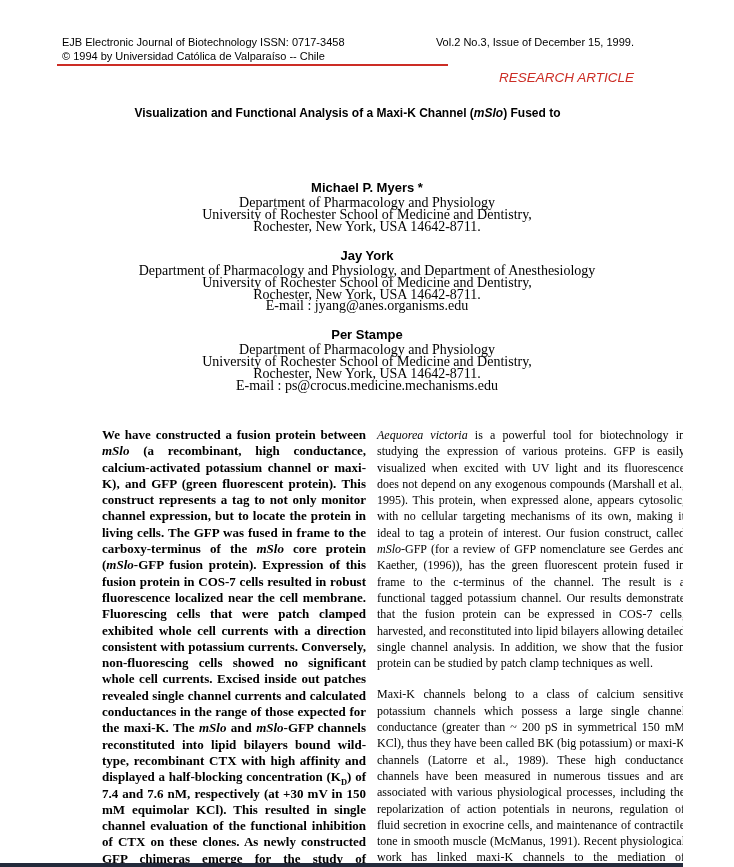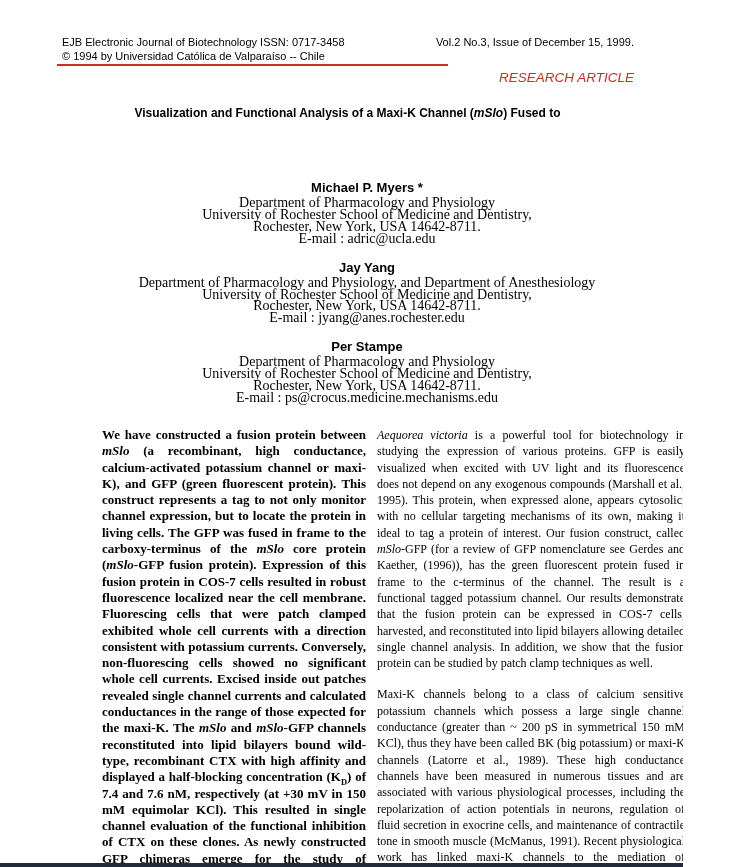--- a/index.html
+++ b/index.html
@@ -101,29 +101,28 @@
     <div><span>Visualization and Functional Analysis of a Maxi-K Channel (</span><span class="i">mSlo</span><span>) Fused to</span></div>
   </div>
 
   <div class="authors">
 
     <div class="author">
       <div class="author-name">Michael P. Myers *</div>
       <div class="author-line">Department of Pharmacology and Physiology</div>
       <div class="author-line">University of Rochester School of Medicine and Dentistry,</div>
       <div class="author-line">Rochester, New York, USA 14642-8711.</div>
-      <div class="author-line">E-mail : adric@ucla.edu</div>
     </div>
 
     <div class="author">
-      <div class="author-name">Jay Yang</div>
+      <div class="author-name">Jay York</div>
       <div class="author-line">Department of Pharmacology and Physiology, and Department of Anesthesiology</div>
       <div class="author-line">University of Rochester School of Medicine and Dentistry,</div>
       <div class="author-line">Rochester, New York, USA 14642-8711.</div>
-      <div class="author-line">E-mail : jyang@anes.rochester.edu</div>
+      <div class="author-line">E-mail : jyang@anes.organisms.edu</div>
     </div>
 
     <div class="author">
       <div class="author-name">Per Stampe</div>
       <div class="author-line">Department of Pharmacology and Physiology</div>
       <div class="author-line">University of Rochester School of Medicine and Dentistry,</div>
       <div class="author-line">Rochester, New York, USA 14642-8711.</div>
       <div class="author-line">E-mail : ps@crocus.medicine.mechanisms.edu</div>
     </div>
 

